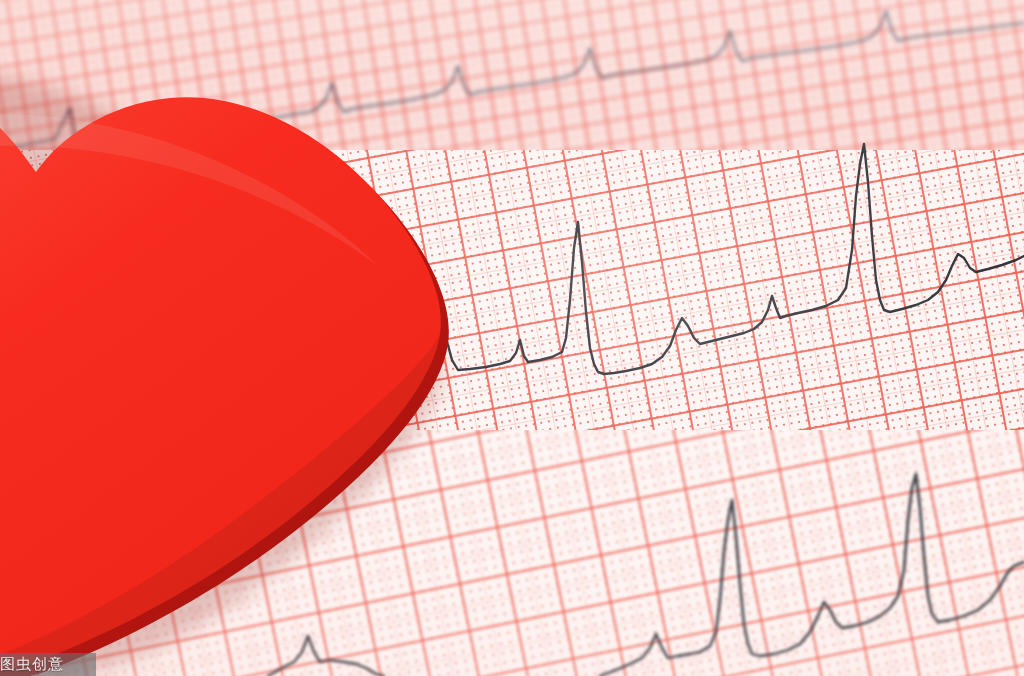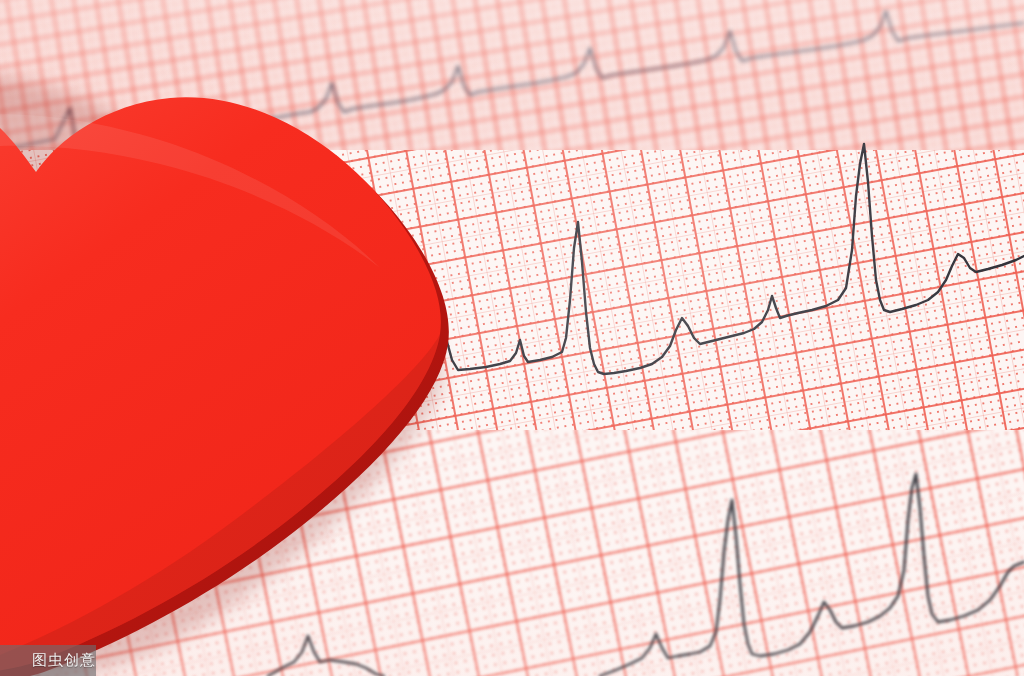--- a/index.html
+++ b/index.html
@@ -107,23 +107,23 @@
   }
 
   
   #heart-layer{position:absolute;left:0;top:0;width:1024px;height:676px;}
   .heart-shadow{filter:blur(9px);opacity:.22;}
   #heart-svg{position:absolute;left:0;top:0;overflow:visible;}
 
   
   #watermark{
     position:absolute;left:0;bottom:0;
-    width:96px;height:31px;
+    width:96px;height:23px;
     background:rgba(108,108,112,.62);
-    display:flex;align-items:center;justify-content:flex-end;
+    display:flex;align-items:center;justify-content:flex-start;
   }
   #watermark span{
     color:#f2f2f2;font-size:15px;letter-spacing:1px;
     font-family:"DejaVu Sans", sans-serif;
     text-shadow:0 1px 1px rgba(0,0,0,.35);
     white-space:nowrap;
   }
 </style>
 </head>
 <body>

